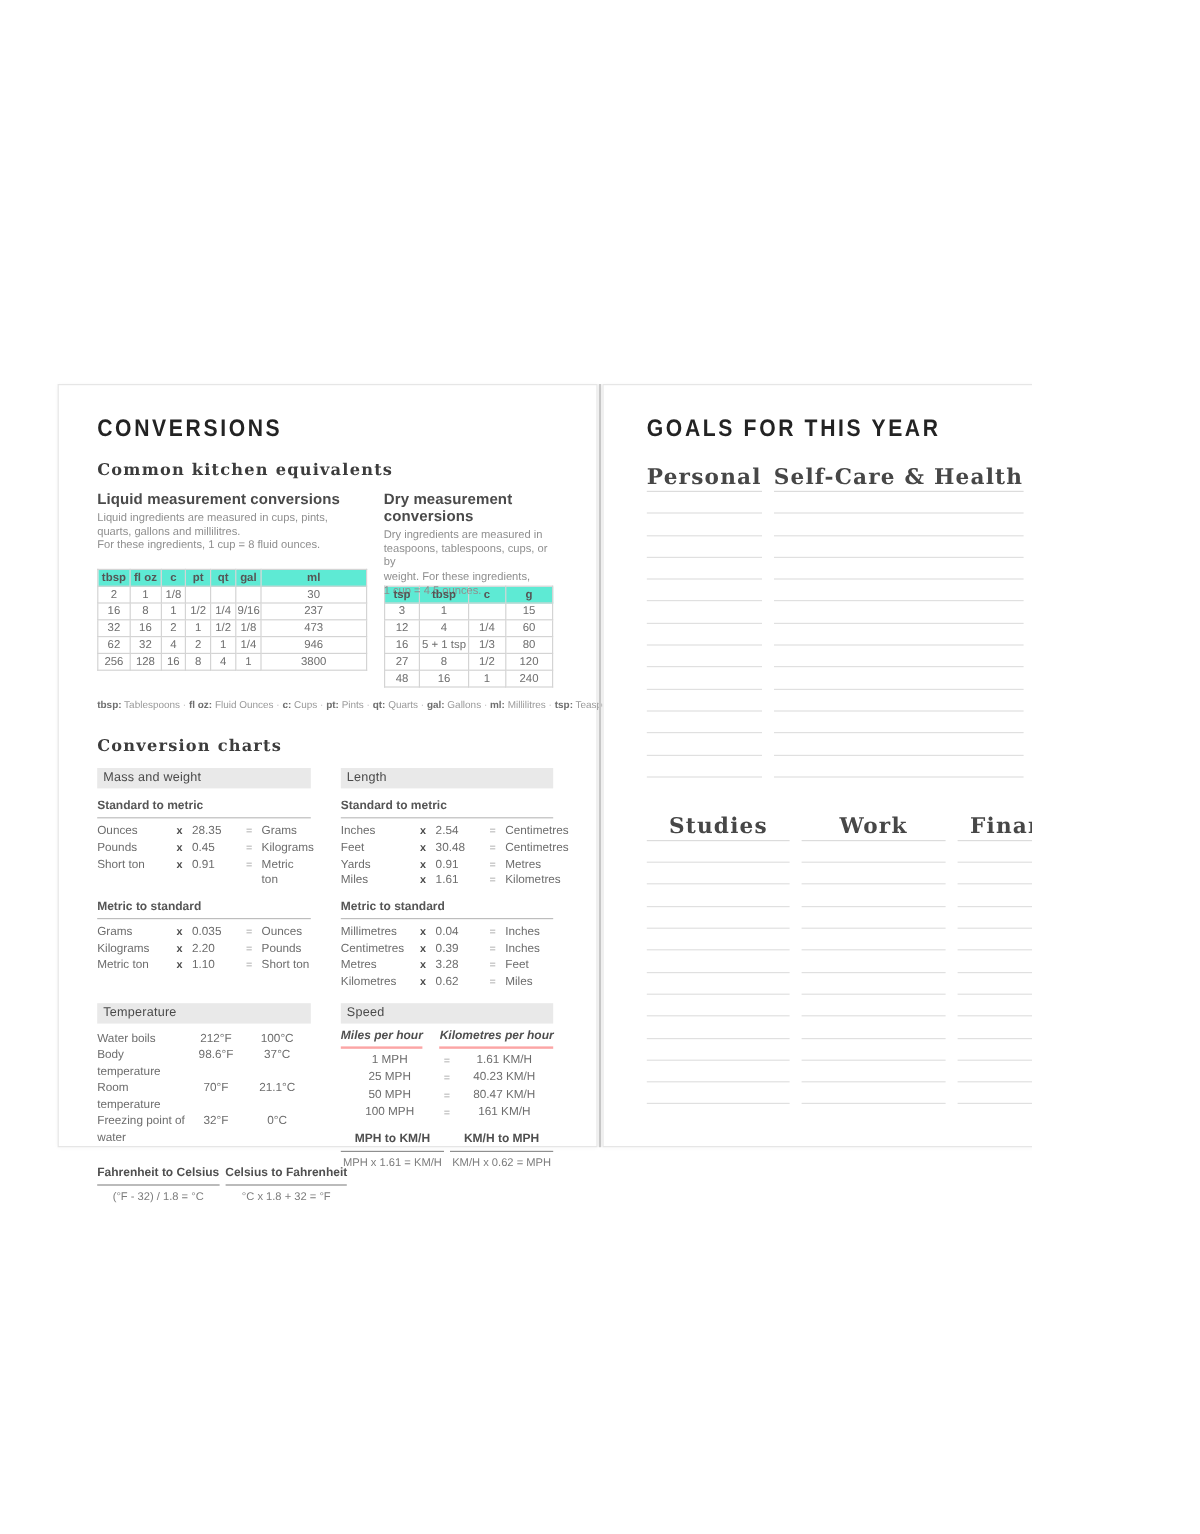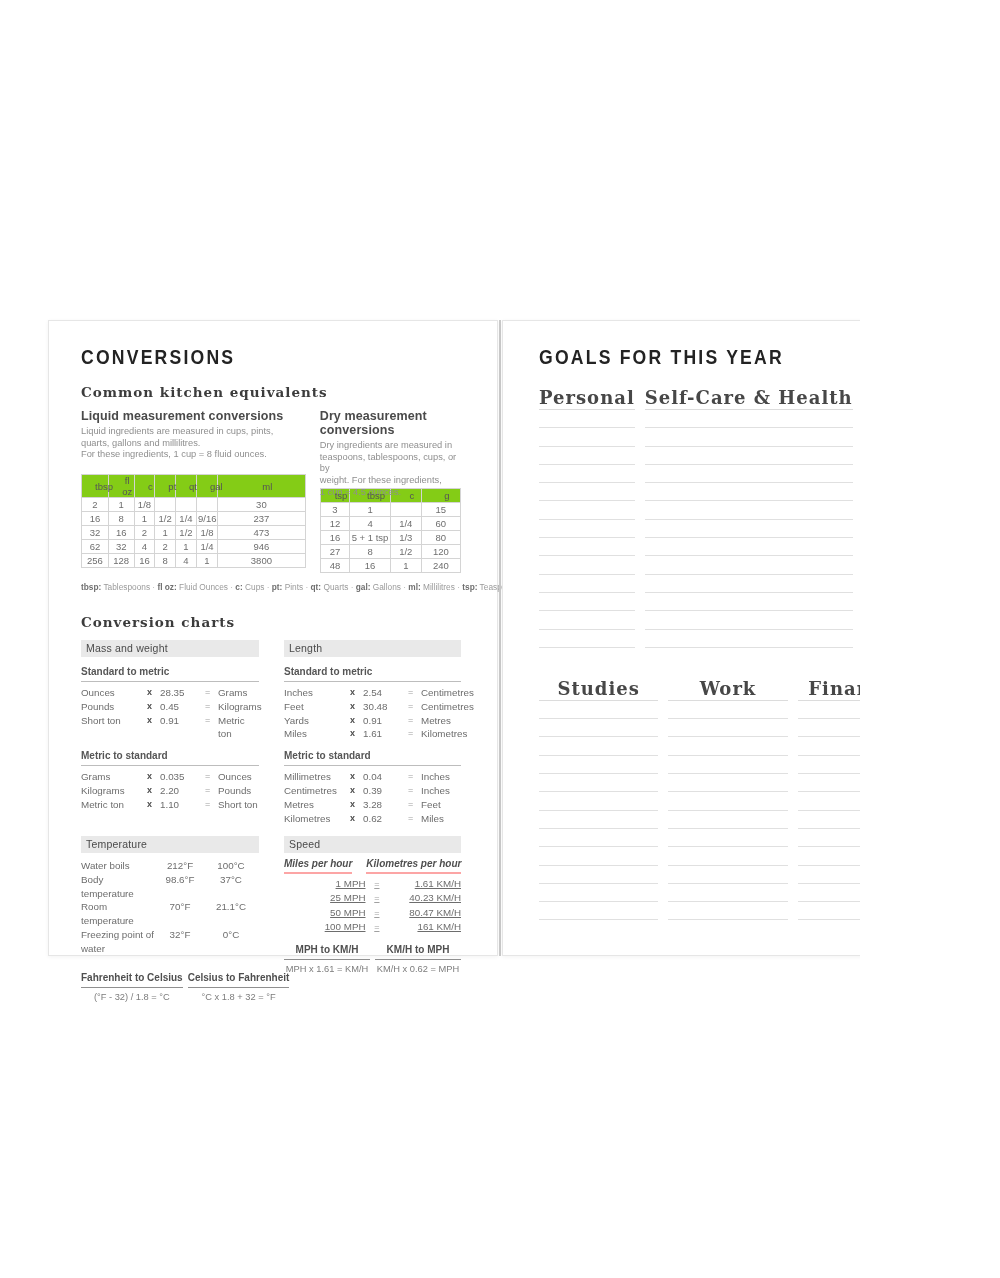--- a/index.html
+++ b/index.html
@@ -23,21 +23,21 @@
   .kcols { display:flex; margin-top:9px; }
   .kcol-liquid { width:226px; margin-right:14px; }
   .kcol-dry { width:142px; }
   .sub-title { font-size:12.5px; font-weight:700; color:#4a4a4a; letter-spacing:.1px; }
   .desc { margin-top:3px; height:48px; font-size:9.3px; line-height:1.26; color:#8f8f8f;
     white-space:pre-line; }
 
   table.conv { border-collapse:collapse; width:100%; table-layout:fixed; }
   table.conv th, table.conv td { border:1px solid #d4d4d4; text-align:center;
     font-size:9.5px; color:#6e6e6e; height:14px; padding:0 1px; }
-  table.conv th { background:#84cc16; font-weight:400; color:#555;padding-left:13px; }
+  table.conv th { background:#5eead4; font-weight:700; color:#555; }
   table.liquid th:nth-child(1), table.liquid td:nth-child(1){ width:12%; }
   table.liquid th:nth-child(2), table.liquid td:nth-child(2){ width:11.5%; }
   table.liquid th:nth-child(3), table.liquid td:nth-child(3){ width:9.3%; }
   table.liquid th:nth-child(4), table.liquid td:nth-child(4){ width:9.2%; }
   table.liquid th:nth-child(5), table.liquid td:nth-child(5){ width:9.4%; }
   table.liquid th:nth-child(6), table.liquid td:nth-child(6){ width:9.4%; }
   table.liquid th:nth-child(7), table.liquid td:nth-child(7){ width:39.2%; }
   table.dry th:nth-child(1), table.dry td:nth-child(1){ width:21%; }
   table.dry th:nth-child(2), table.dry td:nth-child(2){ width:29%; }
   table.dry th:nth-child(3), table.dry td:nth-child(3){ width:22%; }
@@ -71,21 +71,21 @@
     padding-bottom:4px; border-bottom:1px solid #8f8f8f; white-space:nowrap; }
   .fcol .fbody { margin-top:4px; font-size:9.3px; color:#7c7c7c; text-align:center; white-space:nowrap; }
 
   .speed-heads, .srow { display:grid; grid-template-columns:1fr 14px 1fr; }
   .speed-heads { margin-top:5px; }
   .speed-heads span { font-size:10px; font-weight:700; color:#4f4f4f; text-align:center;
     padding-bottom:3px; white-space:nowrap; }
   .speed-heads span.ul { border-bottom:2px solid #fca5a5;font-style:italic; }
   .srows { margin-top:3px; }
   .srow { font-size:9.8px; color:#6d6d6d; line-height:14.4px; }
-  .srow span { text-align:right;text-decoration:underline; }
+  .srow span { text-align:center; }
   .srow .seq { color:#a0a0a0; font-size:9px; }
   .speed-formulas { margin-top:9px; }
 
   .goals-wrap { margin-top:18px; }
   .gsec { display:grid; grid-template-columns:repeat(3,1fr); column-gap:10px; }
   .gsec + .gsec { margin-top:30px; }
   .ghead { font-family:"DejaVu Serif", serif; font-size:18px; font-weight:600;
     letter-spacing:1px; color:#474747; text-align:center; height:17px; white-space:nowrap; }
   .grule { margin-top:5px; border-bottom:1px solid #dcdcdc; }
   .gline { height:18.3px; border-bottom:1px solid #e0e0e0; }

